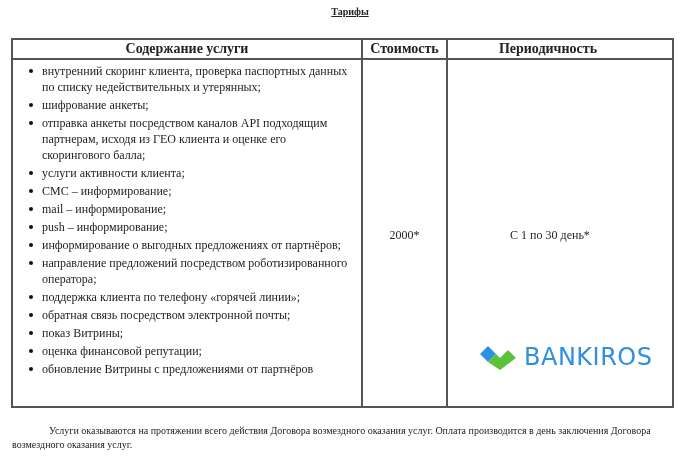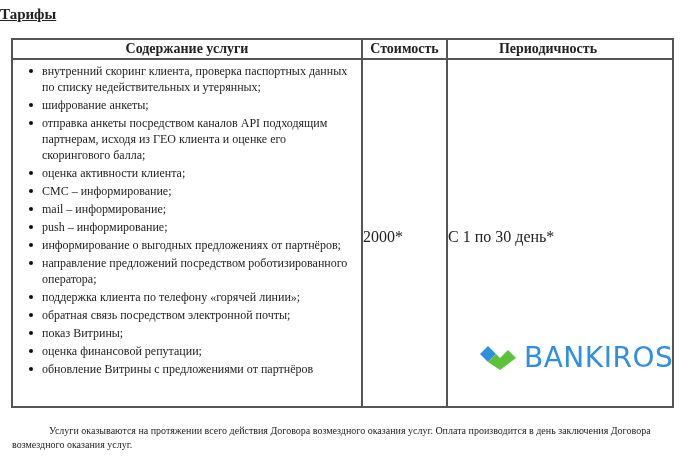--- a/index.html
+++ b/index.html
@@ -2,22 +2,22 @@
 <html><head>
   <meta charset="utf-8">
   <style>
     html, body { margin: 0; padding: 0; background: #ffffff; }
     body {
       width: 700px; height: 467px; position: relative; overflow: hidden;
       font-family: "Liberation Serif", "DejaVu Serif", serif;
       color: #1a1a1a;
     }
     .title {
-      position: absolute; top: 6px; left: 0; width: 700px; text-align: left;
-      font-size: 15px; font-weight: bold; text-decoration: underline;
+      position: absolute; top: 6px; left: 0; width: 700px; text-align: center;
+      font-size: 10px; font-weight: bold; text-decoration: underline;
       color: #222;
     }
     .tariff-table {
       position: absolute; left: 11px; top: 38px; width: 663px; height: 370px;
       border: 2px solid #555; box-sizing: border-box;
     }
     .col-line {
       position: absolute; top: 0; bottom: 0; width: 0;
       border-left: 2px solid #555;
     }
@@ -36,29 +36,29 @@
     .services-list li {
       position: relative; font-size: 12px; line-height: 16px;
       padding-left: 29px; padding-right: 12px; margin-bottom: 2px;
       color: #222;
     }
     .services-list li .bullet {
       position: absolute; left: 16px; top: 6px; width: 4px; height: 4px;
       background: #111; border-radius: 50%;
     }
     .cell-value {
-      position: absolute; top: 188px; font-size: 16px; color: #222;
+      position: absolute; top: 188px; font-size: 12px; text-align: center; color: #222;
     }
     .logo {
       position: absolute; left: 480px; top: 342px; height: 30px;
       display: flex; align-items: center;
     }
     .logo-text {
       font-family: "DejaVu Sans", "Liberation Sans", sans-serif;
-      font-size: 28px; font-weight: normal; letter-spacing: 0.5px;
+      font-size: 24px; font-weight: normal; letter-spacing: 0.5px;
       margin-left: 8px; color: #2f8fe0;
     }
     .footer {
       position: absolute; left: 12px; top: 424px; width: 676px;
       font-size: 10px; line-height: 14px; color: #222;
       text-indent: 37px;
     }
   </style>
 </head>
 <body>
@@ -72,21 +72,21 @@
   <div class="header-row">
     <div class="th" style="left:0; width:348px;">Содержание услуги</div>
     <div class="th" style="left:350px; width:83px;">Стоимость</div>
     <div class="th" style="left:435px; width:200px;">Периодичность</div>
   </div>
 
   <ul class="services-list">
     <li><span class="bullet"></span><span>внутренний скоринг клиента, проверка паспортных данных по списку недействительных и утерянных;</span></li>
     <li><span class="bullet"></span><span>шифрование анкеты;</span></li>
     <li><span class="bullet"></span><span>отправка анкеты посредством каналов API подходящим партнерам, исходя из ГЕО клиента и оценке его скорингового балла;</span></li>
-    <li><span class="bullet"></span><span>оценка активности клиента;</span></li>
+    <li><span class="bullet"></span><span>услуги активности клиента;</span></li>
     <li><span class="bullet"></span><span>СМС – информирование;</span></li>
     <li><span class="bullet"></span><span>mail – информирование;</span></li>
     <li><span class="bullet"></span><span>push – информирование;</span></li>
     <li><span class="bullet"></span><span>информирование о выгодных предложениях от партнёров;</span></li>
     <li><span class="bullet"></span><span>направление предложений посредством роботизированного оператора;</span></li>
     <li><span class="bullet"></span><span>поддержка клиента по телефону «горячей линии»;</span></li>
     <li><span class="bullet"></span><span>обратная связь посредством электронной почты;</span></li>
     <li><span class="bullet"></span><span>показ Витрины;</span></li>
     <li><span class="bullet"></span><span>оценка финансовой репутации;</span></li>
     <li><span class="bullet"></span><span>обновление Витрины с предложениями от партнёров</span></li>

